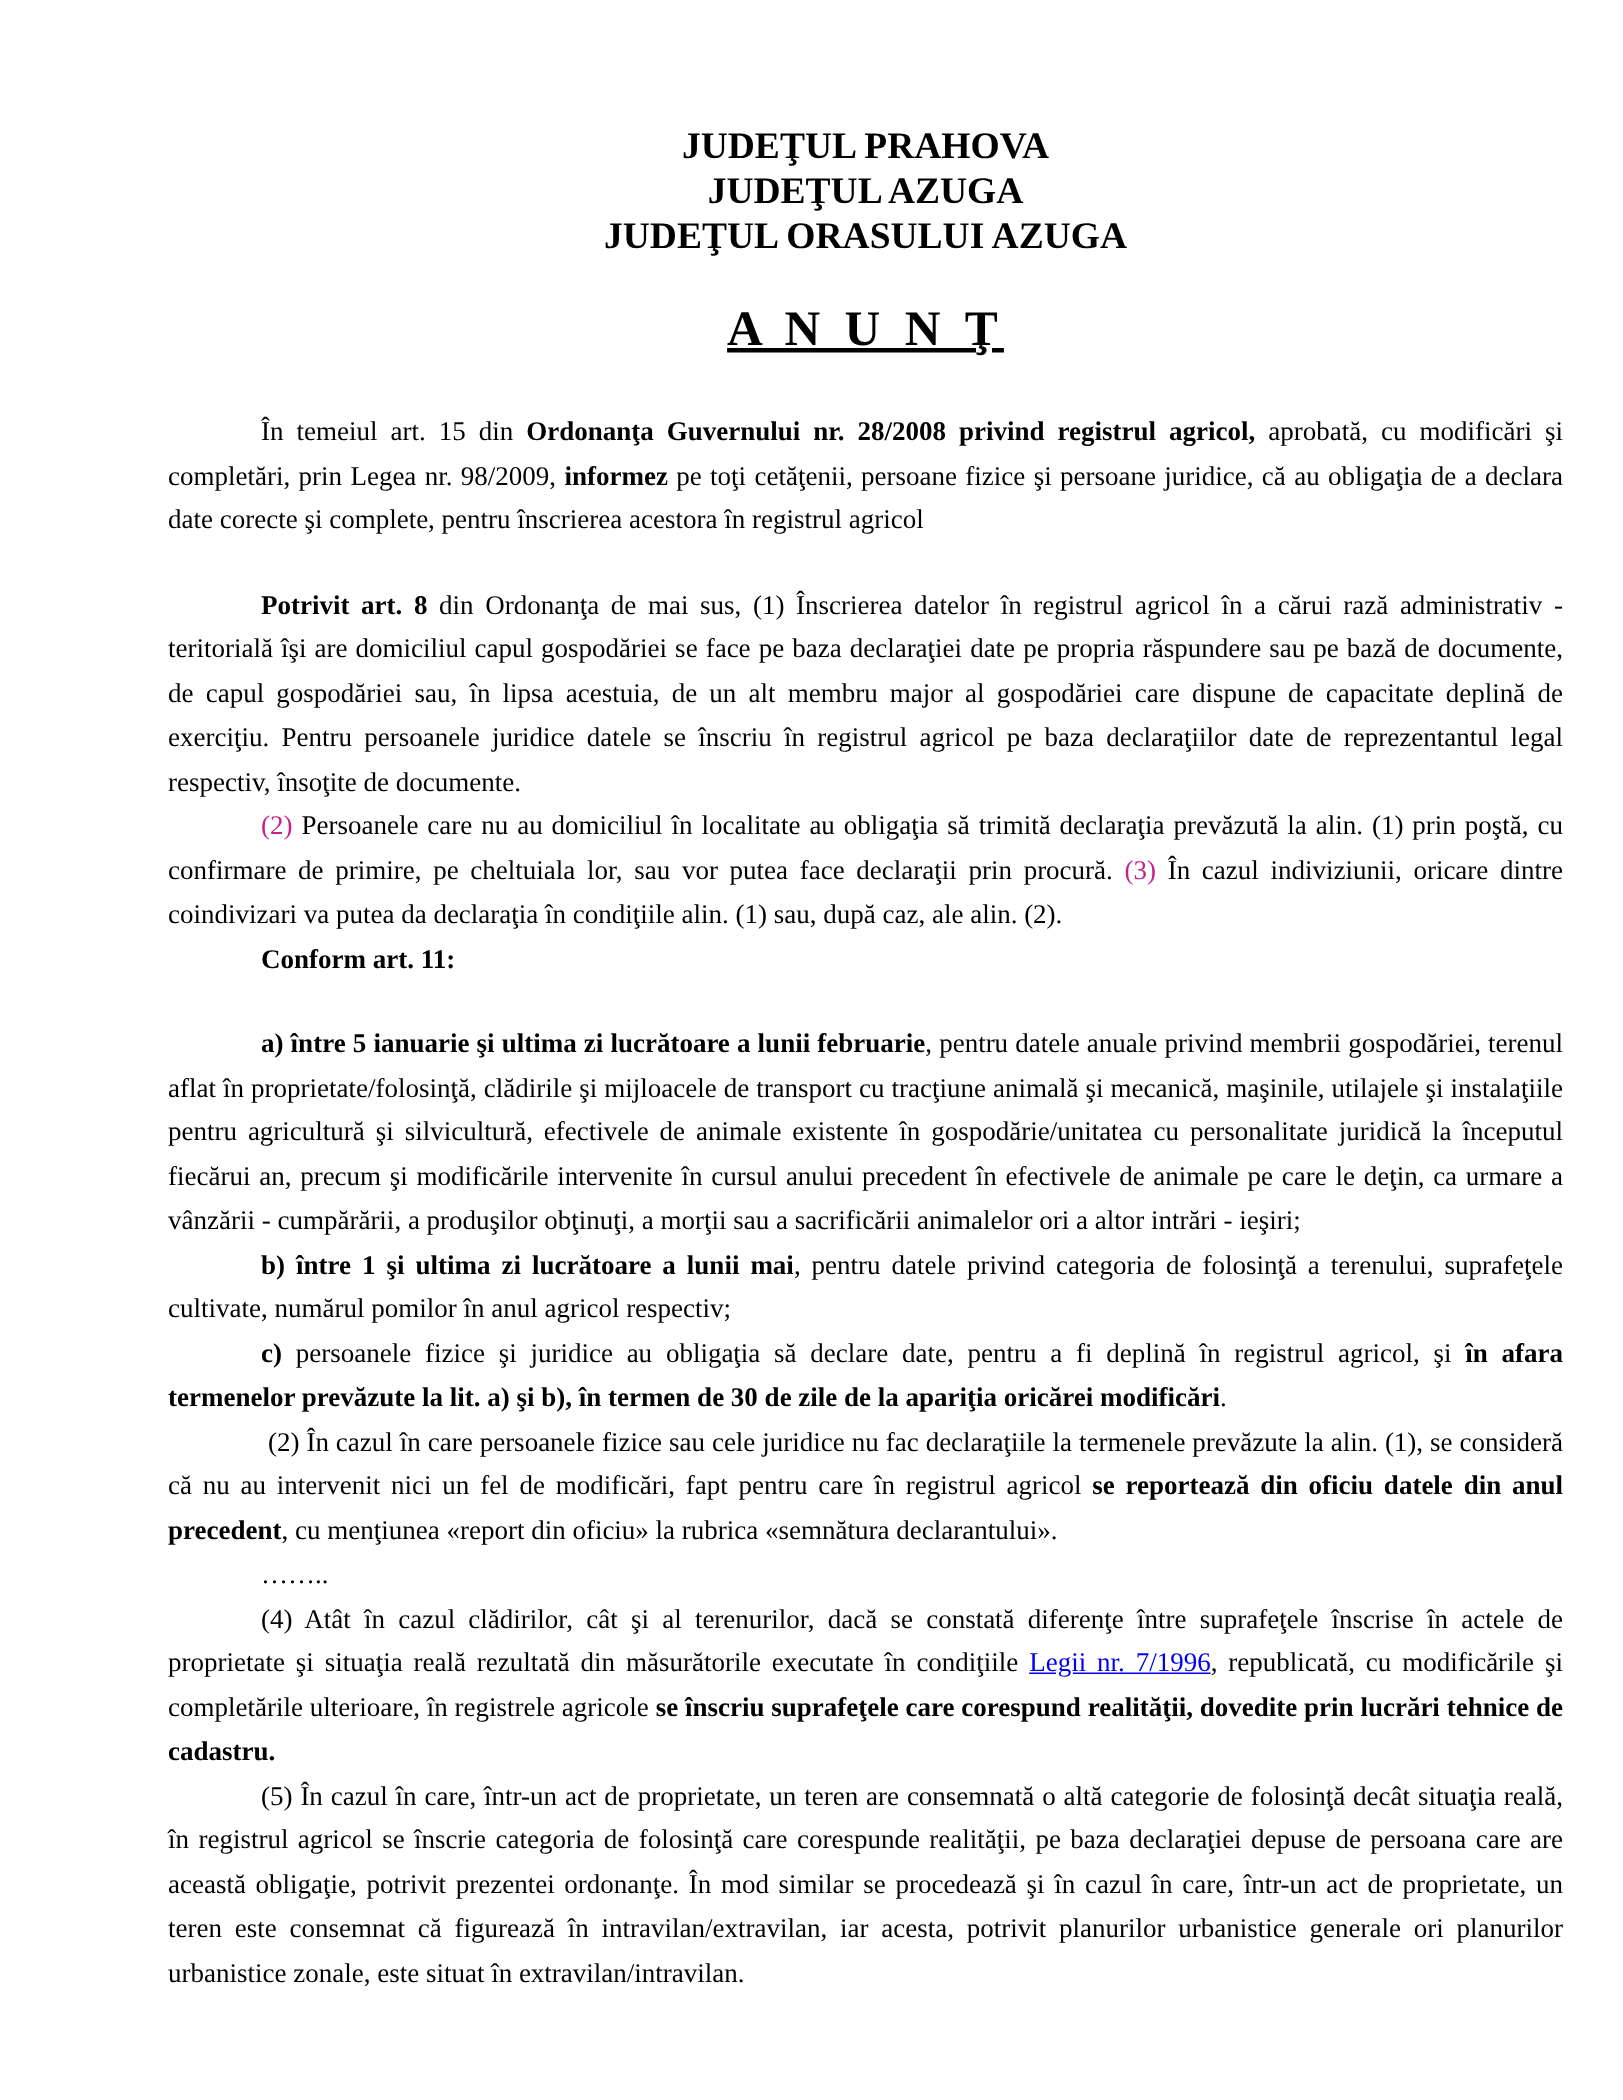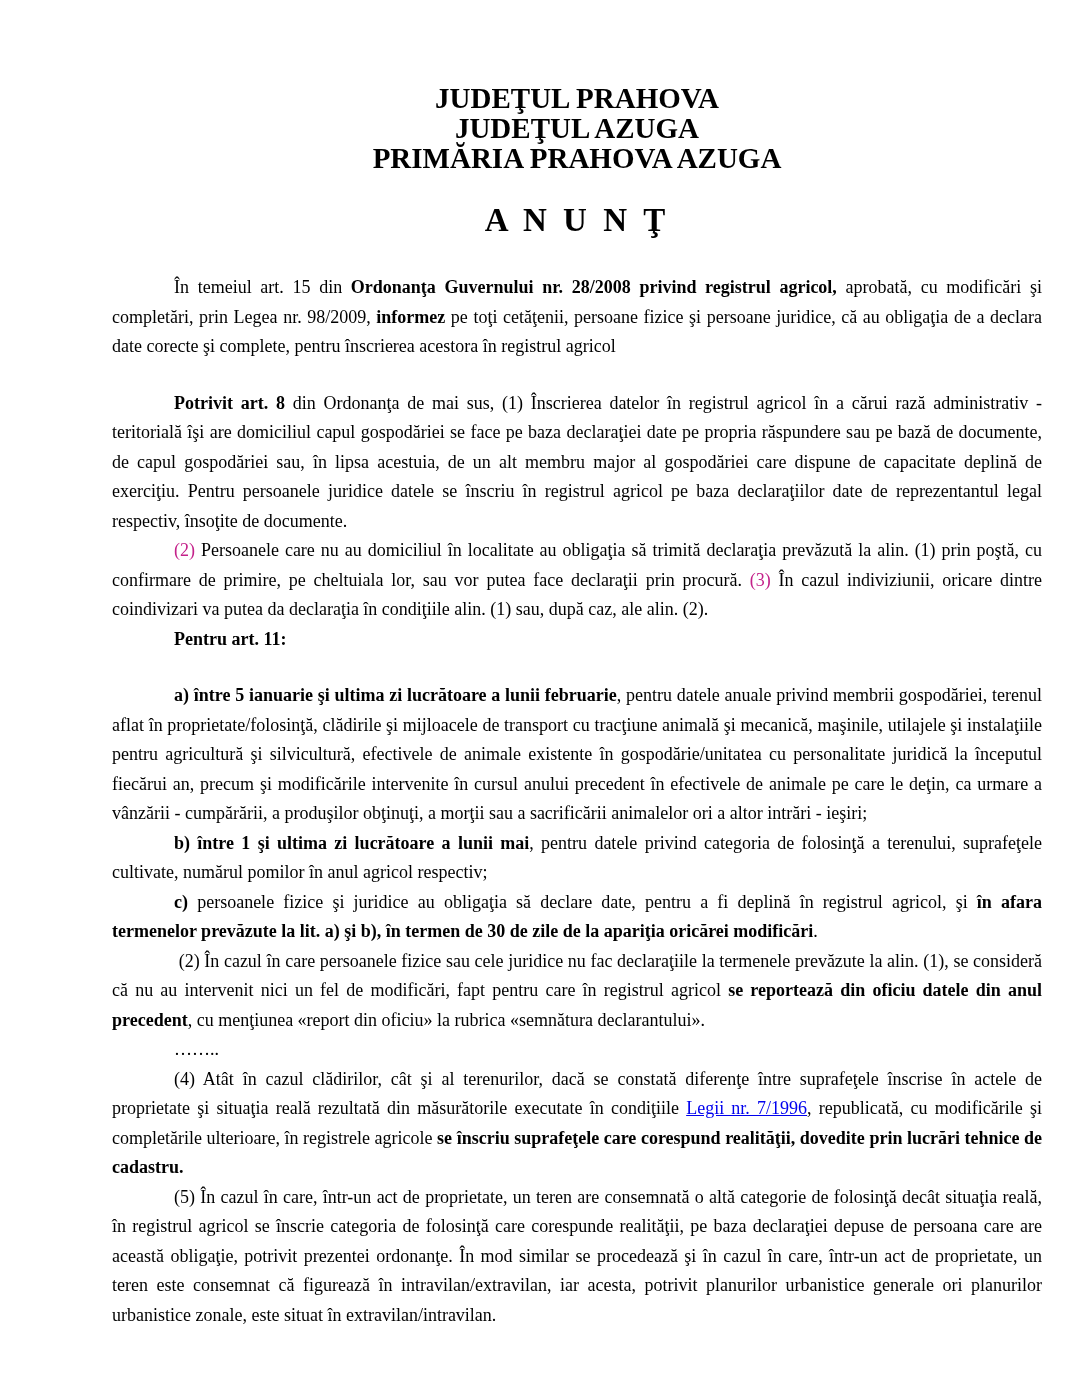--- a/index.html
+++ b/index.html
@@ -10,32 +10,33 @@
     background: var(--bg, #ffffff);
     color: var(--ink, #000000);
     font-family: "Liberation Serif", "DejaVu Serif", serif;
     box-sizing: border-box;
     padding: 83px 40px 0 112px;
     overflow: hidden;
   }
   .hdr { text-align: center; }
   .hdr-line {
     font-weight: bold;
-    font-size: 29px;
+    font-size: 25px;
     line-height: 30px;
     white-space: pre;
   }
   .doc-title {
     text-align: center;
     font-weight: bold;
     font-size: 33px;
     line-height: 40px;
     letter-spacing: 4px;
     margin-top: 27px;
     white-space: pre;
+    text-decoration: underline;
   }
   .doc {
     margin-top: 33px;
   }
   .doc p {
     margin: 0;
     text-align: justify;
     text-indent: 62px;
     font-size: 18px;
     line-height: 29.5px;
@@ -50,28 +51,28 @@
     margin-top: 32px;
   }
 </style>
 </head>
 <body>
 
 <div class="page">
   <div class="hdr">
     <div class="hdr-line">JUDEŢUL PRAHOVA</div>
     <div class="hdr-line">JUDEŢUL AZUGA</div>
-    <div class="hdr-line">PRIMĂRIA PRAHOVA AZUGA</div>
+    <div class="hdr-line">JUDEŢUL ORASULUI AZUGA</div>
   </div>
   <div class="doc-title">A N U N Ţ</div>
   <div class="doc">
       <p><span>În temeiul art. 15 din </span><span class="b">Ordonanţa Guvernului nr. 28/2008 privind registrul agricol,</span><span> aprobată, cu modificări şi completări, prin Legea nr. 98/2009, </span><span class="b">informez</span><span> pe toţi cetăţenii, persoane fizice şi persoane juridice, că au obligaţia de a declara date corecte şi complete, pentru înscrierea acestora în registrul agricol</span></p>
       <p class="gap"><span class="b">Potrivit art. 8</span><span> din Ordonanţa de mai sus, (1) Înscrierea datelor în registrul agricol în a cărui rază administrativ - teritorială îşi are domiciliul capul gospodăriei se face pe baza declaraţiei date pe propria răspundere sau pe bază de documente, de capul gospodăriei sau, în lipsa acestuia, de un alt membru major al gospodăriei care dispune de capacitate deplină de exerciţiu. Pentru persoanele juridice datele se înscriu în registrul agricol pe baza declaraţiilor date de reprezentantul legal respectiv, însoţite de documente.</span></p>
       <p><span class="m">(2)</span><span> Persoanele care nu au domiciliul în localitate au obligaţia să trimită declaraţia prevăzută la alin. (1) prin poştă, cu confirmare de primire, pe cheltuiala lor, sau vor putea face declaraţii prin procură. </span><span class="m">(3)</span><span> În cazul indiviziunii, oricare dintre coindivizari va putea da declaraţia în condiţiile alin. (1) sau, după caz, ale alin. (2).</span></p>
-      <p><span class="b">Pentru art. 11:</span></p>
+      <p><span class="b">Conform art. 11:</span></p>
       <p class="gap"><span class="b">a) între 5 ianuarie şi ultima zi lucrătoare a lunii februarie</span><span>, pentru datele anuale privind membrii gospodăriei, terenul aflat în proprietate/folosinţă, clădirile şi mijloacele de transport cu tracţiune animală şi mecanică, maşinile, utilajele şi instalaţiile pentru agricultură şi silvicultură, efectivele de animale existente în gospodărie/unitatea cu personalitate juridică la începutul fiecărui an, precum şi modificările intervenite în cursul anului precedent în efectivele de animale pe care le deţin, ca urmare a vânzării - cumpărării, a produşilor obţinuţi, a morţii sau a sacrificării animalelor ori a altor intrări - ieşiri;</span></p>
       <p><span class="b">b) între 1 şi ultima zi lucrătoare a lunii mai</span><span>, pentru datele privind categoria de folosinţă a terenului, suprafeţele cultivate, numărul pomilor în anul agricol respectiv;</span></p>
       <p><span class="b">c)</span><span> persoanele fizice şi juridice au obligaţia să declare date, pentru a fi deplină în registrul agricol, şi </span><span class="b">în afara termenelor prevăzute la lit. a) şi b), în termen de 30 de zile de la apariţia oricărei modificări</span><span>.</span></p>
       <p><span>&nbsp;(2) În cazul în care persoanele fizice sau cele juridice nu fac declaraţiile la termenele prevăzute la alin. (1), se consideră că nu au intervenit nici un fel de modificări, fapt pentru care în registrul agricol </span><span class="b">se reportează din oficiu datele din anul precedent</span><span>, cu menţiunea «report din oficiu» la rubrica «semnătura declarantului».</span></p>
       <p><span>……..</span></p>
       <p><span>(4) Atât în cazul clădirilor, cât şi al terenurilor, dacă se constată diferenţe între suprafeţele înscrise în actele de proprietate şi situaţia reală rezultată din măsurătorile executate în condiţiile </span><a class="lnk" href="#">Legii nr. 7/1996</a><span>, republicată, cu modificările şi completările ulterioare, în registrele agricole </span><span class="b">se înscriu suprafeţele care corespund realităţii, dovedite prin lucrări tehnice de cadastru.</span></p>
       <p><span>(5) În cazul în care, într-un act de proprietate, un teren are consemnată o altă categorie de folosinţă decât situaţia reală, în registrul agricol se înscrie categoria de folosinţă care corespunde realităţii, pe baza declaraţiei depuse de persoana care are această obligaţie, potrivit prezentei ordonanţe. În mod similar se procedează şi în cazul în care, într-un act de proprietate, un teren este consemnat că figurează în intravilan/extravilan, iar acesta, potrivit planurilor urbanistice generale ori planurilor urbanistice zonale, este situat în extravilan/intravilan.</span></p>
     </div>
 </div>
 

